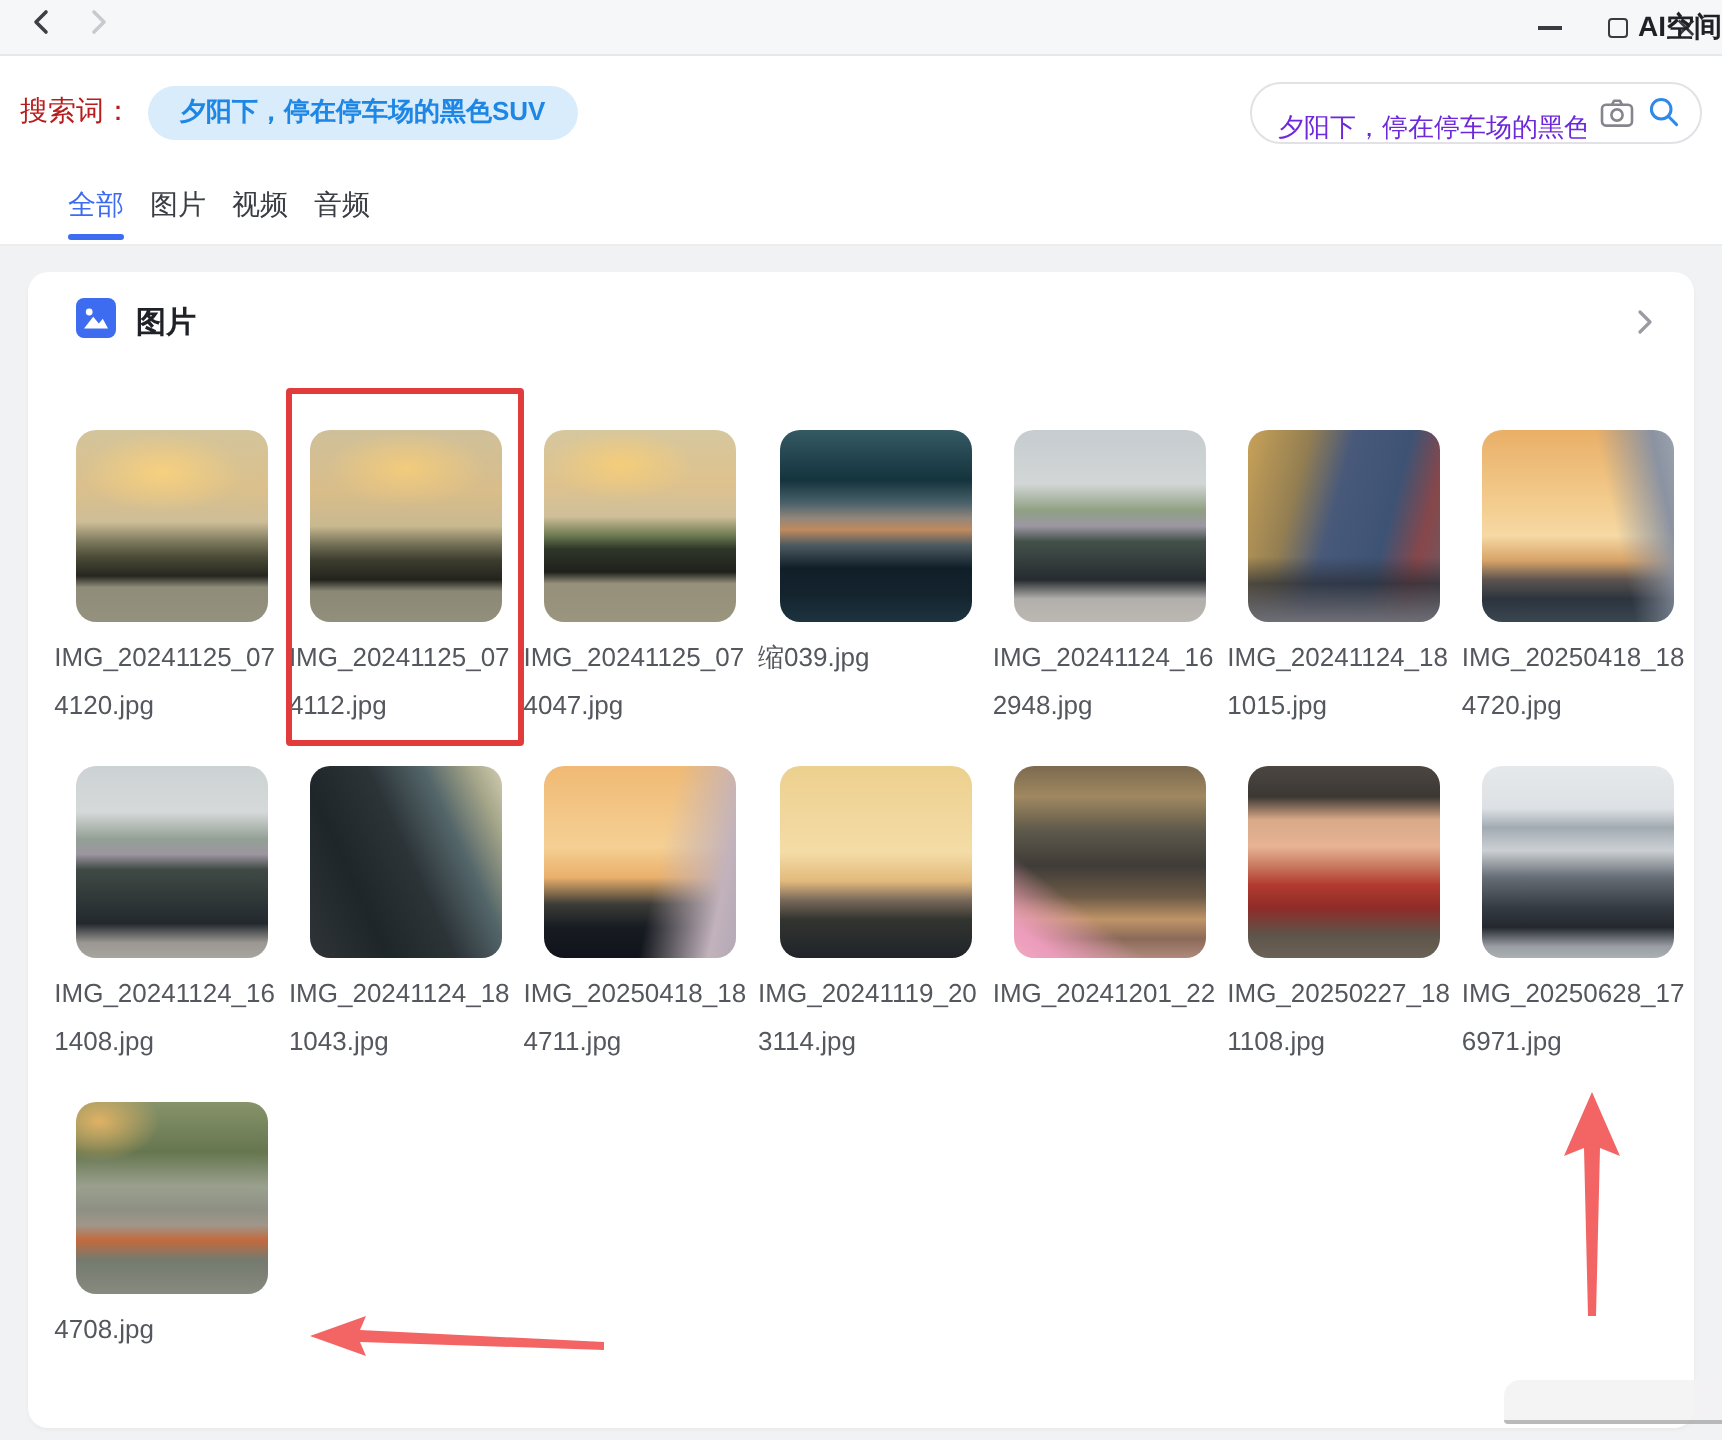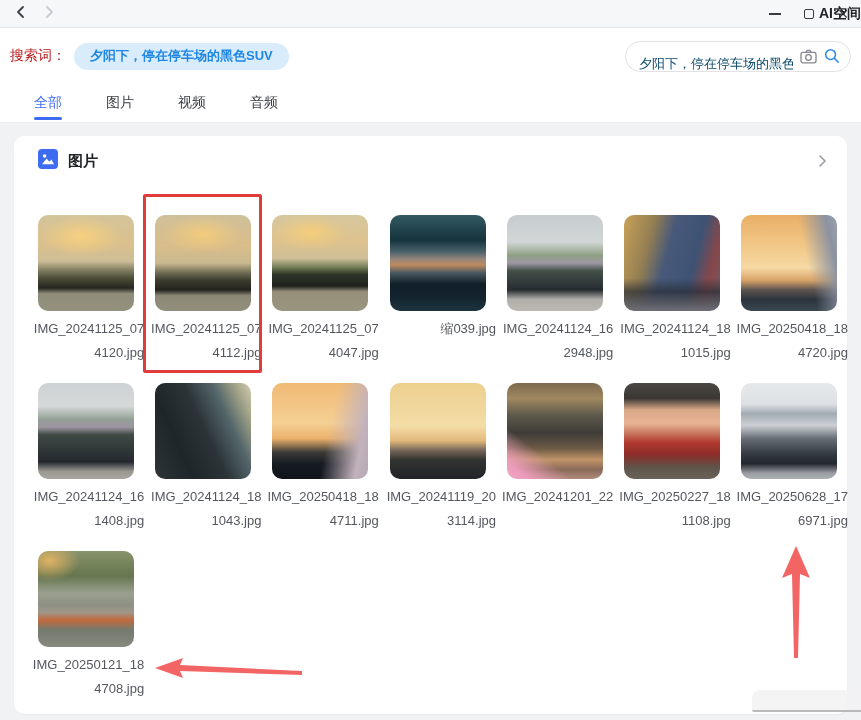--- a/index.html
+++ b/index.html
@@ -35,27 +35,27 @@
     margin-left:8px; height:27px; padding:0 16px; border-radius:14px;
     background:#d9ecfb; color:#1e87e5; font-size:13px; font-weight:700;
     display:flex; align-items:center; cursor:pointer;
   }
   .search-box {
     margin-left:auto; width:226px; height:31px; border:1px solid #e2e2e6; border-radius:16px;
     background:#fff; display:flex; align-items:center; padding:0 10px 0 13px;
   }
   .search-input {
     border:none; outline:none; flex:1; min-width:0;
-    font-size:13px; color:#0c4a6e; font-family:"Liberation Sans", sans-serif; background:transparent;margin-top:16px;
+    font-size:13px; color:#6d28d9; font-family:"Liberation Sans", sans-serif; background:transparent;margin-top:16px;
   }
   .search-box .icon { display:flex; align-items:center; margin-left:7px; cursor:pointer; }
   
   .tabsbar {
     height:39px; background:#fff; display:flex; align-items:stretch;
-    padding-left:34px; gap:44px; border-bottom:1px solid #ededf0;
+    padding-left:34px; gap:13px; border-bottom:1px solid #ededf0;
   }
   .tab {
     position:relative; display:flex; align-items:center;
     font-size:14px; color:#3a3d44; cursor:pointer;
   }
   .tab.active { color:#3e6cf0; font-weight:400; }
   .tab.active::after {
     content:""; position:absolute; left:50%; transform:translateX(-50%);
     bottom:2px; width:28px; height:3px; border-radius:2px; background:#3e6cf0;
   }
@@ -68,21 +68,21 @@
   .card-header { display:flex; align-items:center; height:20px; padding:0 20px 0 24px; margin:0; position:relative; top:15px; }
   .section-title { font-size:15px; font-weight:700; color:#202228; margin-left:10px; }
   .header-chevron { margin-left:auto; display:flex; align-items:center; cursor:pointer; }
   
   .grid {
     display:grid; grid-template-columns:repeat(7,117.3px); grid-auto-rows:168px;
     margin-left:13px; margin-top:44px; position:relative; top:15px;
   }
   .tile { position:relative; display:flex; flex-direction:column; align-items:center; cursor:pointer; }
   .thumb { width:96px; height:96px; border-radius:10px; margin-bottom:6px; background:#ddd; }
-  .fname { width:117px; font-size:13px; line-height:24px; color:#54575d; text-align:right; white-space:nowrap; }
+  .fname { width:117px; font-size:13px; line-height:24px; color:#54575d; text-align:left; white-space:nowrap; }
   .red-box {
     position:absolute; left:-1px; top:-21px; width:119px; height:179px;
     border:3px solid #e13b3b; border-radius:2px; pointer-events:none; z-index:5;
   }
   
   .arrow-up   { position:absolute; left:765px; top:410px; pointer-events:none; z-index:6; }
   .arrow-left { position:absolute; left:141px; top:521px; pointer-events:none; z-index:6; }
   
   .watermark {
     position:absolute; left:752px; top:690px; width:109px; height:22px;
@@ -249,21 +249,20 @@
       </div>
 
       <div class="tile">
         <div class="thumb" style="background:linear-gradient(180deg, #e6e9eb 0%, #dde1e5 22%, #a2abb2 32%, #ccd0d4 44%, #666d75 58%, #343a42 74%, #23282e 84%, #9a9ea4 94%, #aab0b4 100%)"></div>
         <div class="fname">IMG_20250628_17</div>
         <div class="fname">6971.jpg</div>
       </div>
 
       <div class="tile">
         <div class="thumb" style="background:radial-gradient(ellipse 45% 30% at 12% 10%, #dfb264 0%, rgba(223,178,100,0) 70%), linear-gradient(180deg, #87936a 0%, #66764f 26%, #9aa08e 44%, #8e9084 56%, #a0968a 64%, #c26a3e 72%, #757a6e 82%, #878a7e 100%)"></div>
-        <div class="fname">IMG_20250121_18</div>
         <div class="fname">4708.jpg</div>
       </div>
 
     </div>
 
     <div class="arrow-up">
       <svg width="34" height="115" viewBox="0 0 34 115">
         <polygon points="17,0 31,32 21,28 19,112 15,112 13,28 3,32" fill="#f25757" opacity="0.92"></polygon>
       </svg>
     </div>

